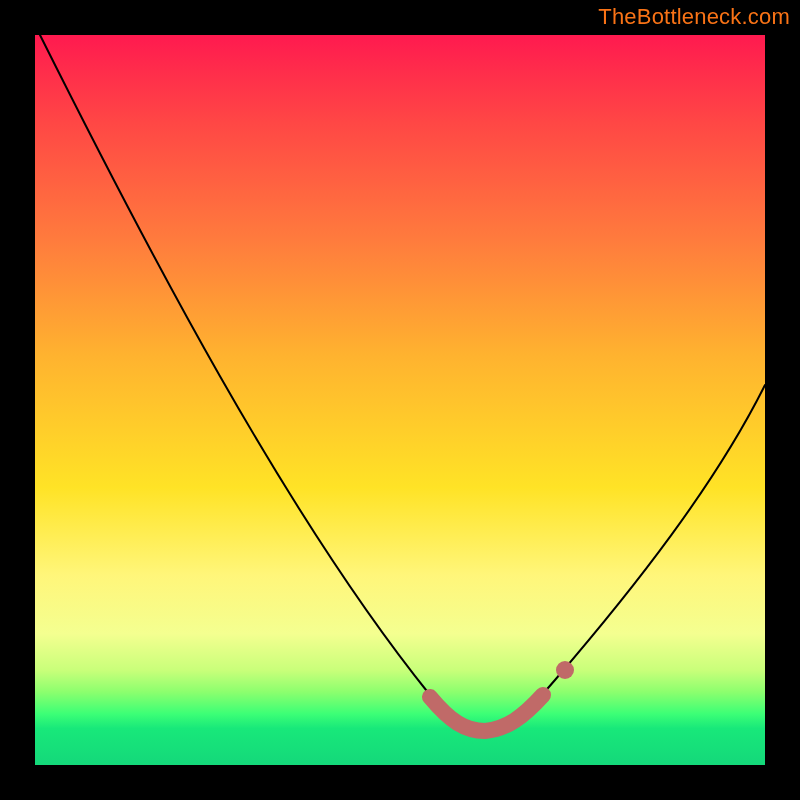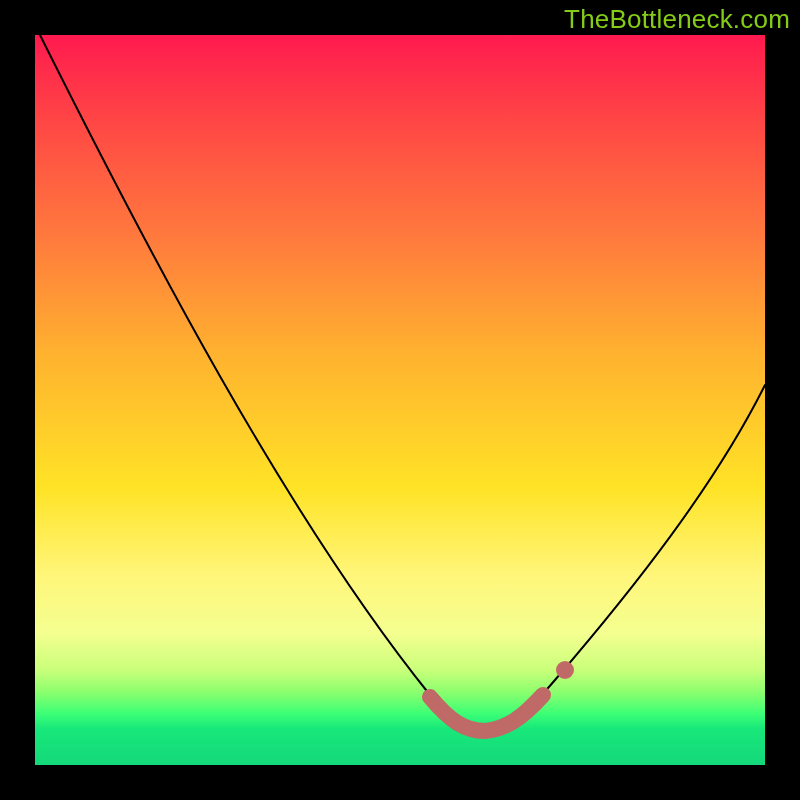--- a/index.html
+++ b/index.html
@@ -14,22 +14,22 @@
   .frame {
     position: relative;
     width: 800px;
     height: 800px;
     background: #000;
   }
   .watermark {
     position: absolute;
     top: 4px;
     right: 10px;
-    color: #84cc16;
-    font-size: 26px;
+    color: #f97316;
+    font-size: 22px;
     font-weight: 500;
     z-index: 5;
     letter-spacing: 0.2px;
   }
   .plot-area {
     position: absolute;
     left: 35px;
     top: 35px;
     width: 730px;
     height: 730px;

